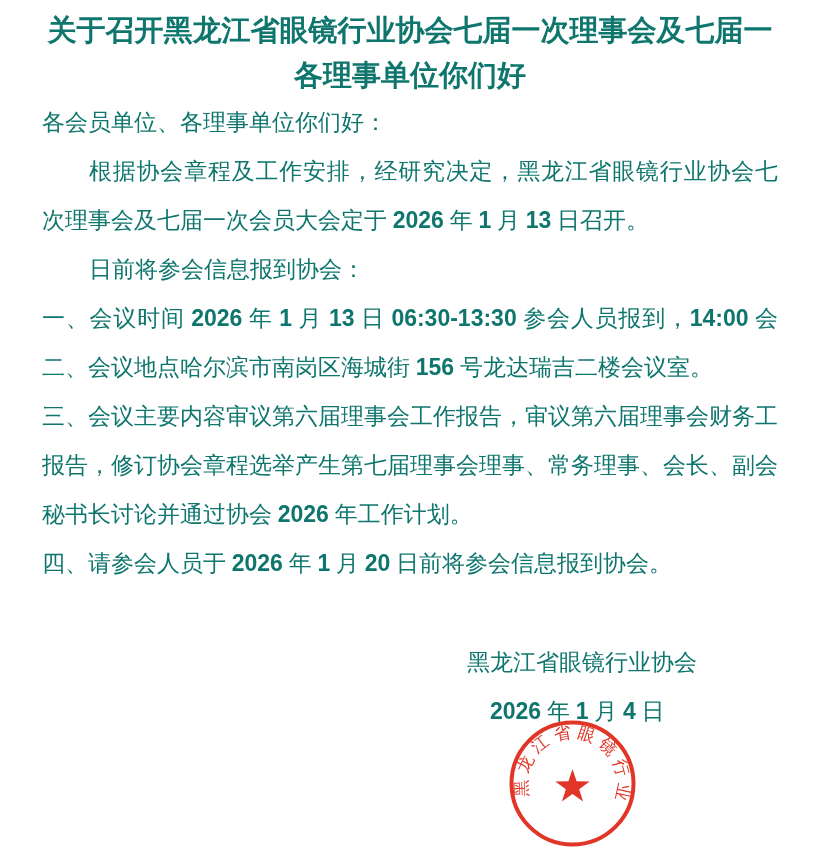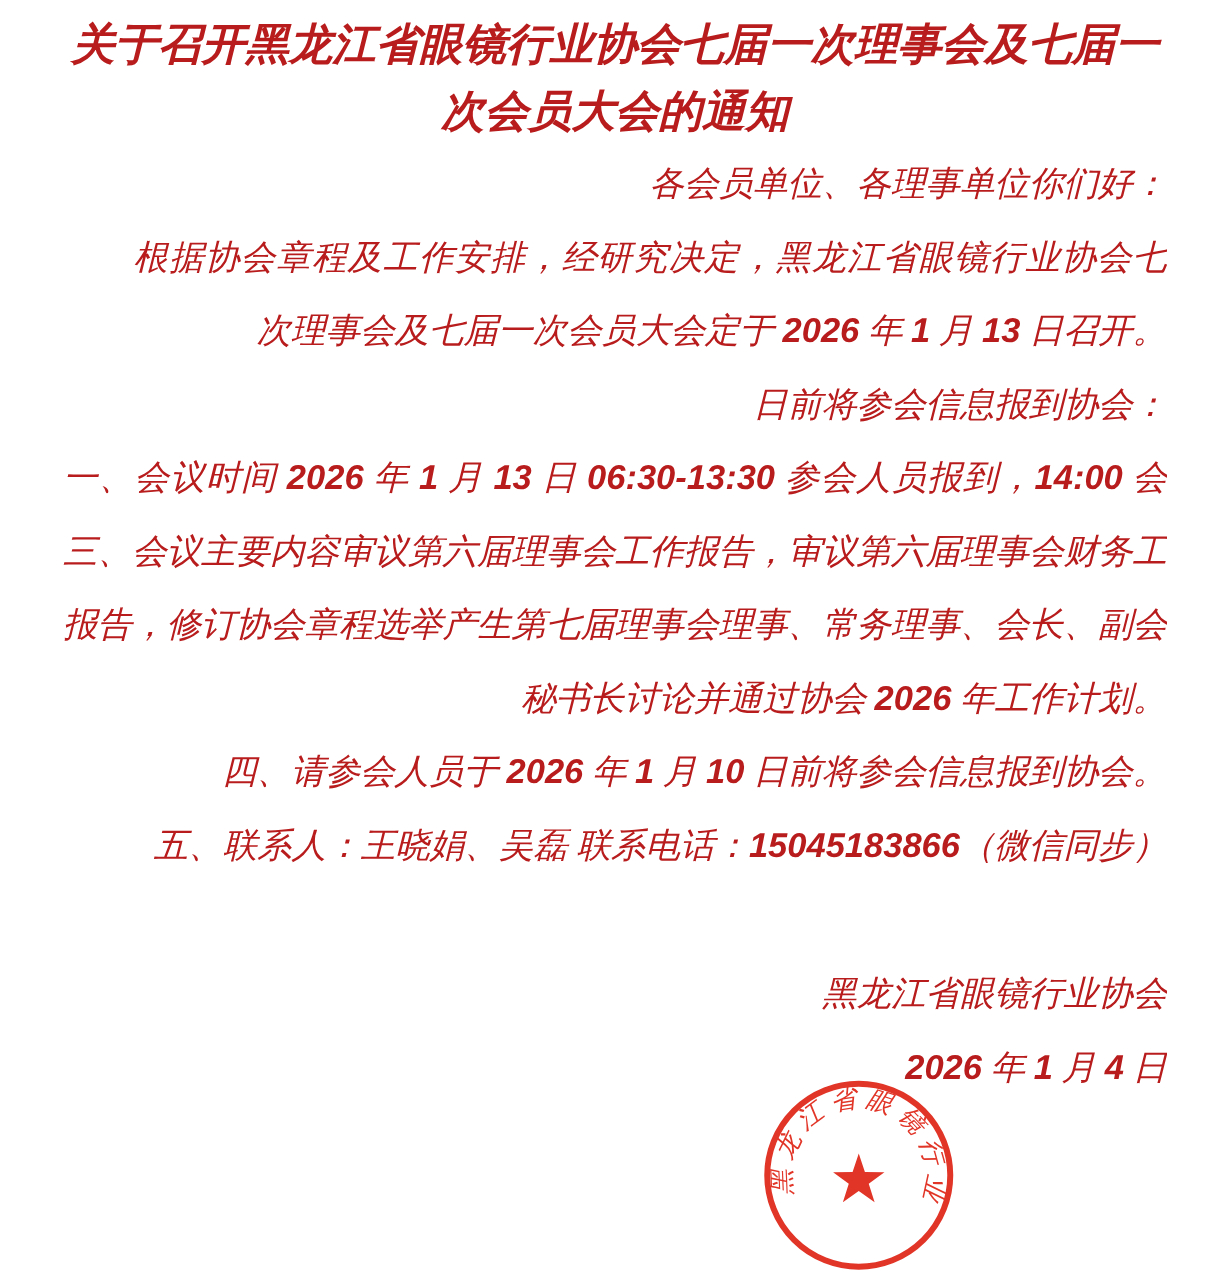--- a/index.html
+++ b/index.html
@@ -1,42 +1,40 @@
 <!DOCTYPE html>
 <html lang="zh"><head>
 <meta charset="utf-8">
 <style>
   html, body { margin: 0; padding: 0; background: #ffffff; }
   .page {
     position: relative;
     width: 818px;
     height: 855px;
     background: #ffffff;
-    color: #b91c1c;
+    color: #0f766e;
     font-family: "Liberation Serif", "DejaVu Serif", serif;
     overflow: hidden;
-    font-style: italic;
   }
   .content { padding: 8px 40px 0 42px; }
   .title-line {
     font-size: 29px;
     font-weight: 700;
     line-height: 45px;
     height: 45px;
     text-align: center;
     white-space: pre;
     overflow: visible;
   }
   .doc-line {
     font-size: 23px;
     line-height: 49px;
     height: 49px;
     white-space: pre-wrap;
     overflow: hidden;
-    text-align: right;
   }
   .full {
     text-align: justify;
     text-align-last: justify;
   }
   .indent { text-indent: 47px; }
   .num {
     font-family: "Liberation Sans", "DejaVu Sans", sans-serif;
     font-weight: 700;
   }
@@ -59,40 +57,40 @@
   }
 </style>
 </head>
 <body>
 
 <div class="page">
   <div class="content">
 
     <div>
       <div class="title-line">关于召开黑龙江省眼镜行业协会七届一次理事会及七届一</div>
-      <div class="title-line">次会员大会的通知</div>
+      <div class="title-line">各理事单位你们好</div>
     </div>
 
     <div class="doc-line">各会员单位、各理事单位你们好：</div>
 
     <div class="doc-line full indent">根据协会章程及工作安排，经研究决定，黑龙江省眼镜行业协会七届一</div>
     <div class="doc-line">次理事会及七届一次会员大会定于 <span class="num">2026</span> 年 <span class="num">1</span> 月 <span class="num">13</span> 日召开。</div>
 
     <div class="doc-line indent">日前将参会信息报到协会：</div>
 
     <div class="doc-line full">一、会议时间 <span class="num">2026</span> 年 <span class="num">1</span> 月 <span class="num">13</span> 日 <span class="num">06:30-13:30</span> 参会人员报到，<span class="num">14:00</span> 会议正</div>
 
+    <div class="doc-line">二、会议地点哈尔滨市南岗区海城街 <span class="num">156</span> 号龙达瑞吉二楼会议室。</div>
 
     <div class="doc-line full">三、会议主要内容审议第六届理事会工作报告，审议第六届理事会财务工作</div>
     <div class="doc-line full">报告，修订协会章程选举产生第七届理事会理事、常务理事、会长、副会长、</div>
     <div class="doc-line">秘书长讨论并通过协会 <span class="num">2026</span> 年工作计划。</div>
 
-    <div class="doc-line">四、请参会人员于 <span class="num">2026</span> 年 <span class="num">1</span> 月 <span class="num">10</span> 日前将参会信息报到协会。</div>
+    <div class="doc-line">四、请参会人员于 <span class="num">2026</span> 年 <span class="num">1</span> 月 <span class="num">20</span> 日前将参会信息报到协会。</div>
 
-    <div class="doc-line">五、联系人：王晓娟、吴磊 联系电话：<span class="num">15045183866</span>（微信同步）</div>
 
     <div class="spacer"></div>
 
     <div class="doc-line sig-line">黑龙江省眼镜行业协会</div>
     <div class="doc-line date-line"><span class="num">2026</span> 年 <span class="num">1</span> 月 <span class="num">4</span> 日</div>
 
   </div>
 
   <svg class="stamp" viewBox="0 0 135 135" xmlns="http://www.w3.org/2000/svg">
     <circle cx="67.5" cy="67.5" r="61" fill="none" stroke-width="4" stroke="#e02a1c"></circle>

